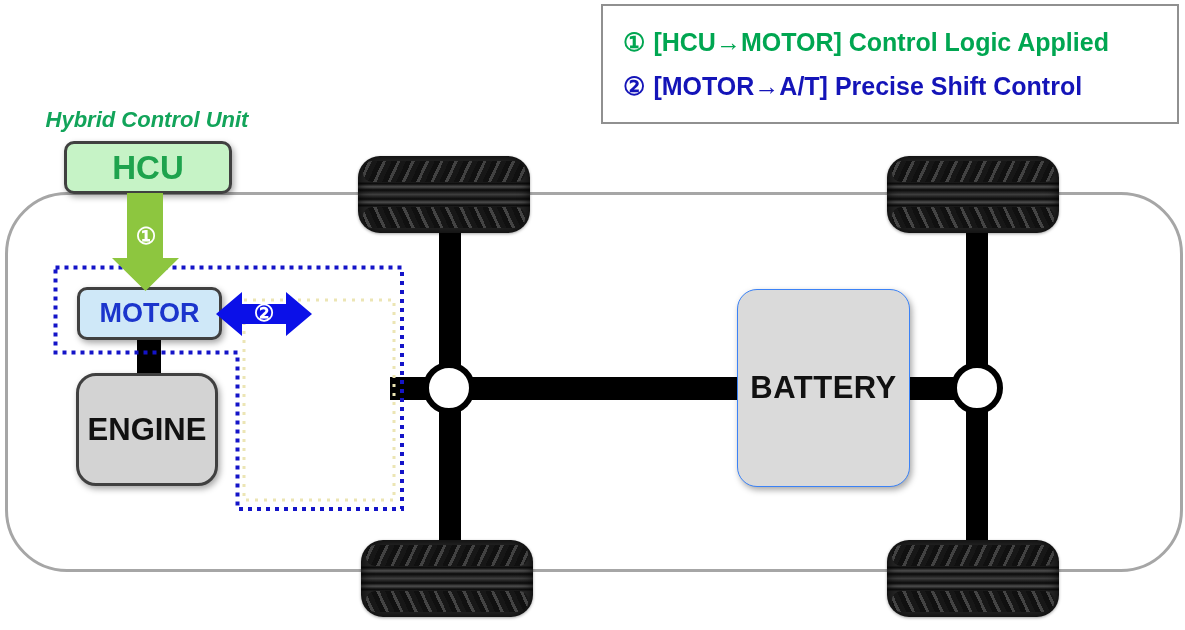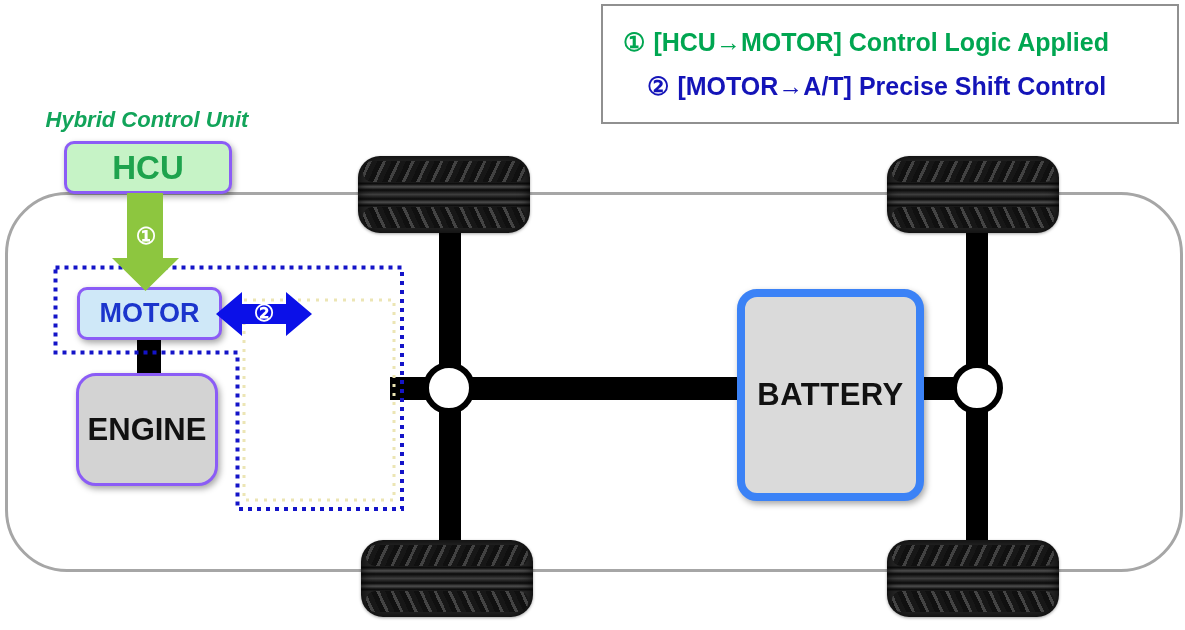--- a/index.html
+++ b/index.html
@@ -29,38 +29,38 @@
   .tire::before{
     content:"";position:absolute;left:5px;right:5px;top:5px;height:21px;border-radius:9px;
     background:repeating-linear-gradient(115deg,#101010 0 5px,#424242 5px 8px,#171717 8px 13px);
   }
   .tire::after{
     content:"";position:absolute;left:5px;right:5px;bottom:5px;height:21px;border-radius:9px;
     background:repeating-linear-gradient(65deg,#101010 0 5px,#444 5px 8px,#171717 8px 13px);
   }
   
   .cbox{
-    position:absolute;z-index:3;border:3px solid #8b5cf6;border-radius:12px;
+    position:absolute;z-index:3;border:3px solid #404040;border-radius:12px;
     box-shadow:2px 3px 6px rgba(0,0,0,.35);
     display:flex;align-items:center;justify-content:center;
     font-weight:bold;color:#111;
   }
   #hcu-box{left:64px;top:141px;width:162px;height:47px;background:var(--hcu-bg,#c6f3c6);
     color:var(--hcu-text,#1ea34d);font-size:33px;border-radius:10px;}
   #motor-box{left:77px;top:287px;width:139px;height:47px;background:var(--motor-bg,#cfe8f8);
     color:var(--motor-text,#1b35cc);font-size:27px;border-radius:10px;}
   #engine-box{left:76px;top:373px;width:136px;height:107px;background:var(--engine-bg,#d3d3d3);
     font-size:31px;border-radius:20px;}
   #at-box{left:257px;top:291px;width:132px;height:198px;background:var(--at-bg,#d6eefa);
     border-radius:16px;display:block;}
   #at-label{position:absolute;left:0;top:70px;width:100%;text-align:center;font-size:38px;font-weight:bold;}
   #at-sub{position:absolute;left:-12px;bottom:8px;width:156px;text-align:center;
     font-size:15.5px;font-style:italic;font-weight:normal;line-height:1.25;color:#1a1a1a;}
   #battery-box{left:737px;top:289px;width:171px;height:196px;background:var(--battery-bg,#dadada);
-    border:8px solid #3b82f6;border-radius:20px;font-size:31px;letter-spacing:.5px;}
+    border:1px solid #3b82f6;border-radius:20px;font-size:31px;letter-spacing:.5px;}
   
   #hcu-caption{
     position:absolute;left:18px;top:107px;width:258px;text-align:center;z-index:3;
     font-size:22px;font-style:italic;font-weight:600;color:var(--caption-green,#12a45a);
   }
   
   .badge{
     position:absolute;z-index:5;color:#fff;font-size:23px;font-weight:bold;line-height:1;
     transform:translate(-50%,-52%);
   }
@@ -69,21 +69,21 @@
   
   #legend{
     position:absolute;left:601px;top:4px;width:578px;height:120px;z-index:6;
     background:#fff;border:2px solid #909090;
     display:flex;flex-direction:column;justify-content:center;gap:15px;
     padding-left:20px;box-sizing:border-box;
   }
   .legend-item{font-size:25px;font-weight:bold;white-space:nowrap;}
   .legend-item .lnum{margin-right:8px;}
   #legend-item-1{color:var(--legend-green,#00a651);}
-  #legend-item-2{color:var(--legend-blue,#1414b8);margin-left:24px;}
+  #legend-item-2{color:var(--legend-blue,#1414b8);}
 </style>
 </head>
 <body>
 
 <div id="stage">
 
   <div id="chassis"></div>
 
   <svg id="drivetrain" class="layer" width="1185" height="630" viewBox="0 0 1185 630">
     <rect x="439" y="228" width="22" height="318" fill="#000"></rect>

